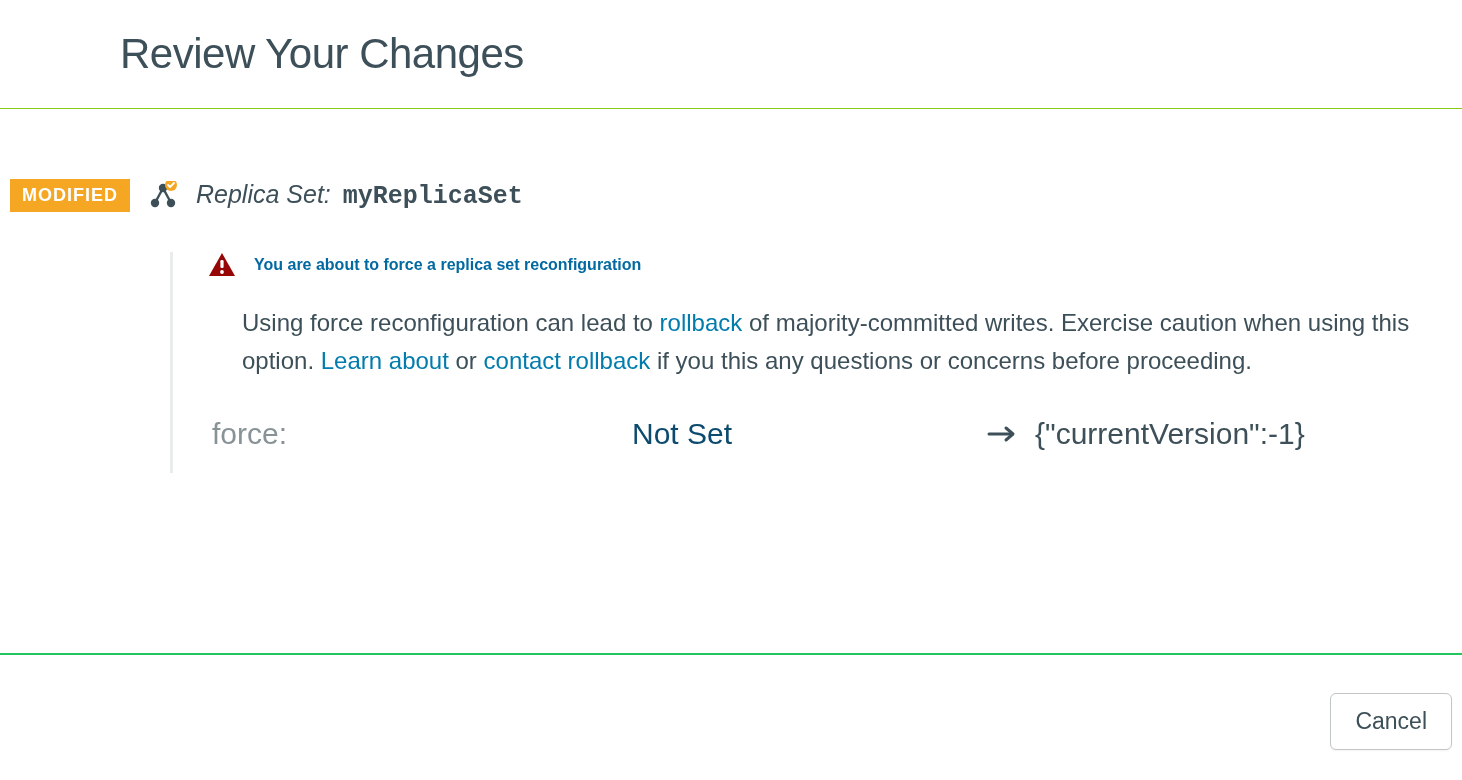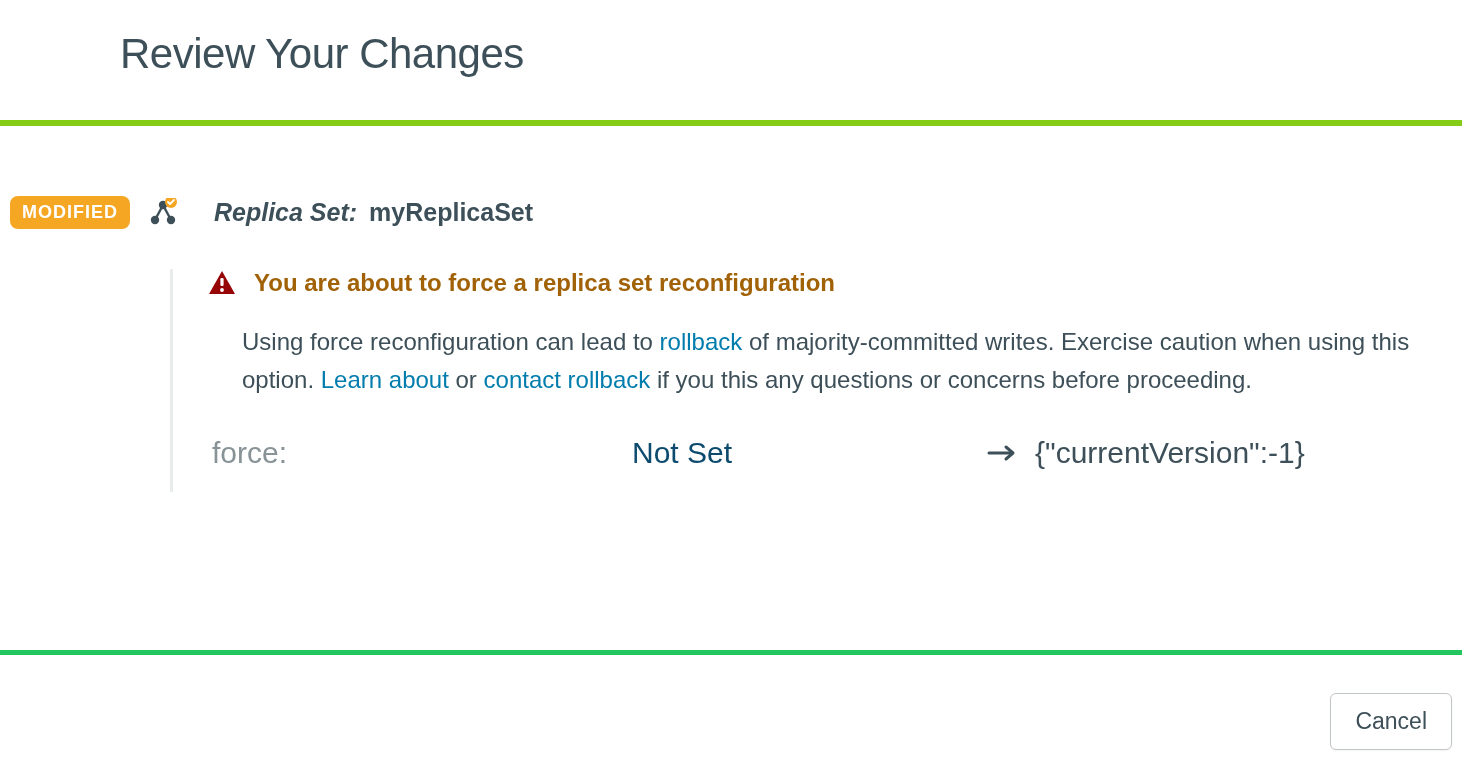--- a/index.html
+++ b/index.html
@@ -14,22 +14,22 @@
       background: #ffffff;
       color: #21313c;
     }
     .page {
       width: 100%;
       height: 100%;
       display: flex;
       flex-direction: column;
     }
     .header {
-      padding: 30px 0 42px 120px;
-      border-bottom: 6px solid #84cc16;
+      padding: 30px 0 30px 120px;
+      border-bottom: 1px solid #84cc16;
     }
     .header h1 {
       font-size: 42px;
       font-weight: 400;
       color: #3d4f58;
       letter-spacing: -0.5px;
     }
     .content {
       flex: 1;
       padding: 70px 10px 20px 10px;
@@ -39,67 +39,67 @@
       align-items: center;
       gap: 18px;
     }
     .badge-modified {
       background: #f5a623;
       color: #ffffff;
       font-weight: 700;
       font-size: 18px;
       letter-spacing: 1px;
       padding: 6px 12px;
-      border-radius: 8px;
+      border-radius: 0;
     }
     .replica-icon {
       width: 30px;
       height: 30px;
       display: flex;
       align-items: center;
       justify-content: center;
       position: relative;
       flex-shrink: 0;
     }
     .replica-title {
       font-size: 25px;
       color: #3d4f58;
       display: flex;
       align-items: baseline;
       gap: 12px;
     }
     .replica-title .label-part {
       font-style: italic;
-      font-weight: 700;
-      margin-left: 18px;
+      font-weight: 400;
     }
     .replica-title .name-part {
       font-weight: 700;
       font-style: normal;
+      font-family: Liberation Mono, monospace;
     }
     .change-block {
       margin-top: 40px;
       margin-left: 160px;
       border-left: 3px solid #e8edeb;
       padding: 0 0 22px 35px;
       max-width: 1260px;
     }
     .warning-row {
       display: flex;
       align-items: center;
       gap: 18px;
       margin-bottom: 26px;
     }
     .warning-icon svg {
       display: block;
     }
     .warning-title {
-      font-size: 24px;
+      font-size: 16px;
       font-weight: 700;
-      color: #a16207;
+      color: #0369a1;
     }
     .warning-desc {
       font-size: 24px;
       line-height: 1.6;
       color: #3d4f58;
       padding-left: 34px;
       padding-right: 20px;
     }
     .warning-desc a {
       color: #007cad;
@@ -122,21 +122,21 @@
       width: 355px;
     }
     .arrow-icon svg {
       display: block;
     }
     .diff-new {
       color: #3d4f58;
       margin-left: 18px;
     }
     .footer {
-      border-top: 5px solid #22c55e;
+      border-top: 2px solid #22c55e;
       padding: 38px 10px 30px 0;
       display: flex;
       justify-content: flex-end;
       gap: 26px;
     }
     .btn {
       font-size: 23px;
       padding: 14px 24px;
       border-radius: 6px;
       cursor: pointer;

